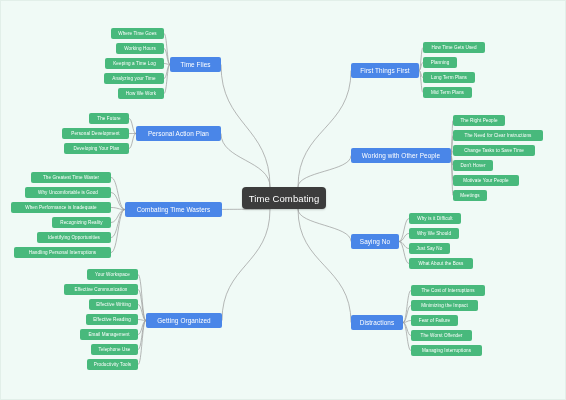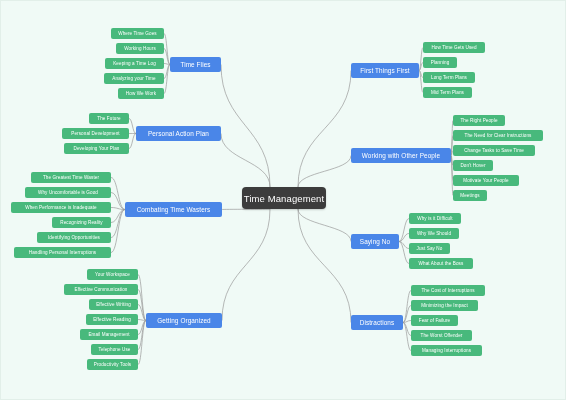--- a/index.html
+++ b/index.html
@@ -156,15 +156,15 @@
       <div class="node node-leaf" style="background: rgb(72, 185, 124); color: rgb(255, 255, 255); left: 408px; top: 212px; width: 52px; height: 11px;">Why is it Difficult</div>
       <div class="node node-leaf" style="background: rgb(72, 185, 124); color: rgb(255, 255, 255); left: 408px; top: 227px; width: 50px; height: 11px;">Why We Should</div>
       <div class="node node-leaf" style="background: rgb(72, 185, 124); color: rgb(255, 255, 255); left: 408px; top: 242px; width: 41px; height: 11px;">Just Say No</div>
       <div class="node node-leaf" style="background: rgb(72, 185, 124); color: rgb(255, 255, 255); left: 408px; top: 257px; width: 64px; height: 11px;">What About the Boss</div>
       <div class="node node-main" style="background: rgb(74, 134, 232); color: rgb(255, 255, 255); left: 350px; top: 314px; width: 52px; height: 15px;">Distractions</div>
       <div class="node node-leaf" style="background: rgb(72, 185, 124); color: rgb(255, 255, 255); left: 410px; top: 284px; width: 74px; height: 11px;">The Cost of Interruptions</div>
       <div class="node node-leaf" style="background: rgb(72, 185, 124); color: rgb(255, 255, 255); left: 410px; top: 299px; width: 67px; height: 11px;">Minimizing the Impact</div>
       <div class="node node-leaf" style="background: rgb(72, 185, 124); color: rgb(255, 255, 255); left: 410px; top: 314px; width: 47px; height: 11px;">Fear of Failure</div>
       <div class="node node-leaf" style="background: rgb(72, 185, 124); color: rgb(255, 255, 255); left: 410px; top: 329px; width: 61px; height: 11px;">The Worst Offender</div>
       <div class="node node-leaf" style="background: rgb(72, 185, 124); color: rgb(255, 255, 255); left: 410px; top: 344px; width: 71px; height: 11px;">Managing Interruptions</div>
-      <div class="node node-root" style="background: rgb(60, 60, 60); color: rgb(255, 255, 255); left: 241px; top: 186px; width: 84px; height: 22px;">Time Management</div>
+      <div class="node node-root" style="background: rgb(60, 60, 60); color: rgb(255, 255, 255); left: 241px; top: 186px; width: 84px; height: 22px;">Time Combating</div>
     </div>
 </div>
 
 </body></html>

